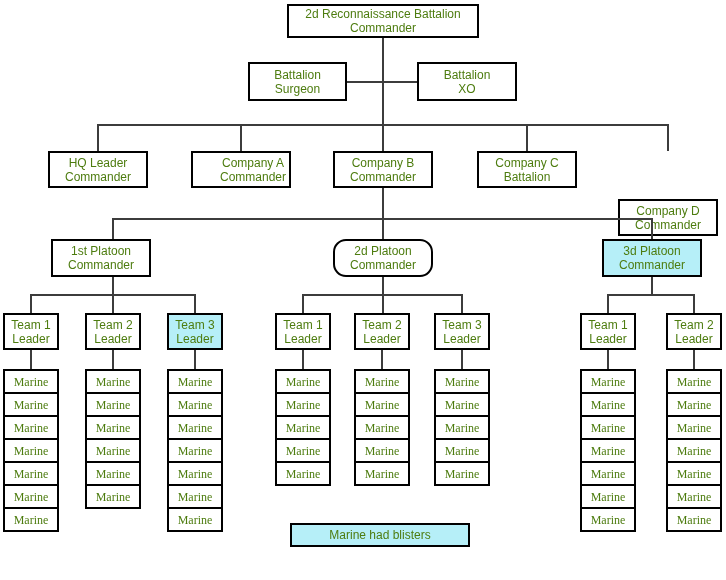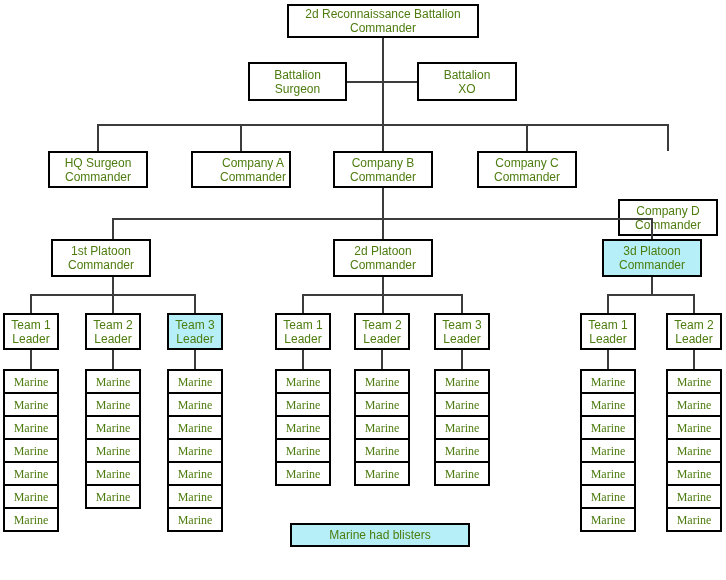--- a/index.html
+++ b/index.html
@@ -36,21 +36,21 @@
   
   .root-box     { left: 287px; top: 4px;   width: 192px; height: 34px; }
   .surgeon-box  { left: 248px; top: 62px;  width: 99px;  height: 39px; }
   .xo-box       { left: 417px; top: 62px;  width: 100px; height: 39px; }
   .co-0 { left: 48px;  top: 151px; width: 100px; height: 37px; }
   .co-1 { left: 191px; top: 151px; width: 100px; height: 37px; padding-left: 24px; }
   .co-2 { left: 333px; top: 151px; width: 100px; height: 37px; }
   .co-3 { left: 477px; top: 151px; width: 100px; height: 37px; }
   .co-4 { left: 618px; top: 151px; width: 100px; height: 37px; margin-top: 48px; }
   .pl-0 { left: 51px;  top: 239px; width: 100px; height: 38px; }
-  .pl-1 { left: 333px; top: 239px; width: 100px; height: 38px; }
+  .pl-1 { left: 333px; top: 239px; width: 100px; height: 38px; border-radius: 13px; }
   .pl-2 { left: 602px; top: 239px; width: 100px; height: 38px; }
   .tm   { top: 313px; width: 56px; height: 37px; }
   .tm-00 { left: 3px; }   .tm-01 { left: 85px; }  .tm-02 { left: 167px; }
   .tm-10 { left: 275px; } .tm-11 { left: 354px; } .tm-12 { left: 434px; }
   .tm-20 { left: 580px; } .tm-21 { left: 666px; }
   .mc-00 { left: 3px; }   .mc-01 { left: 85px; }  .mc-02 { left: 167px; }
   .mc-10 { left: 275px; } .mc-11 { left: 354px; } .mc-12 { left: 434px; }
   .mc-20 { left: 580px; } .mc-21 { left: 666px; }
   .legend-hl { left: 290px; top: 523px; width: 180px; height: 24px; }
   .legend-no { left: 290px; top: 555px; width: 180px; height: 22px; }
@@ -60,28 +60,28 @@
 
 <div id="stage">
 
   <div class="box root-box">2d Reconnaissance Battalion
 Commander</div>
   <div class="box surgeon-box">Battalion
 Surgeon</div>
   <div class="box xo-box">Battalion
 XO</div>
 
-  <div class="box co-0">HQ Surgeon
+  <div class="box co-0">HQ Leader
 Commander</div>
   <div class="box co-1">Company A
 Commander</div>
   <div class="box co-2">Company B
 Commander</div>
   <div class="box co-3">Company C
-Commander</div>
+Battalion</div>
   <div class="box co-4">Company D
 Commander</div>
 
   <div class="box pl-0">1st Platoon
 Commander</div>
   <div class="box pl-1">2d Platoon
 Commander</div>
   <div class="box pl-2 hl">3d Platoon
 Commander</div>
 

